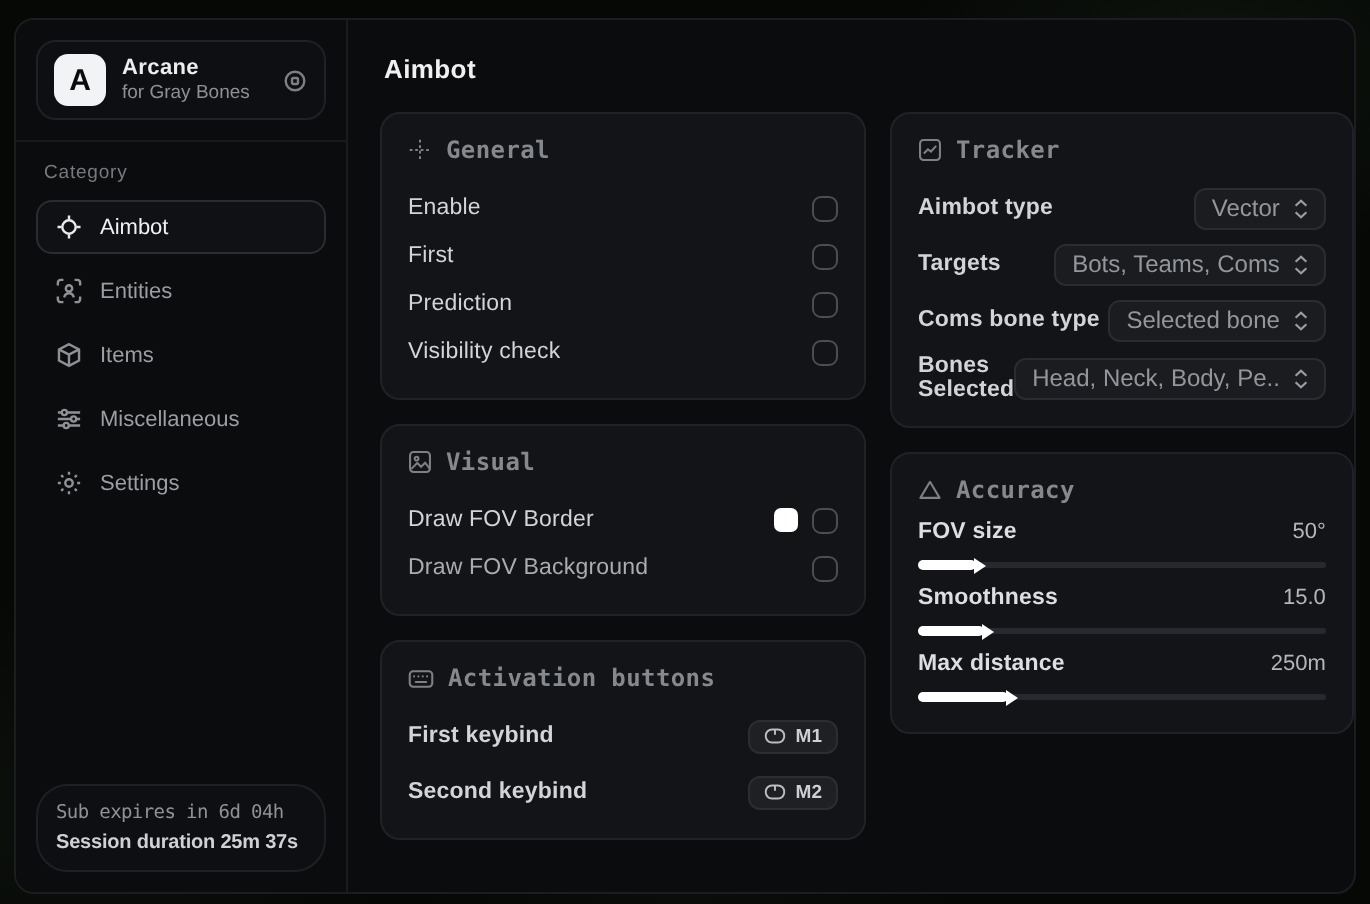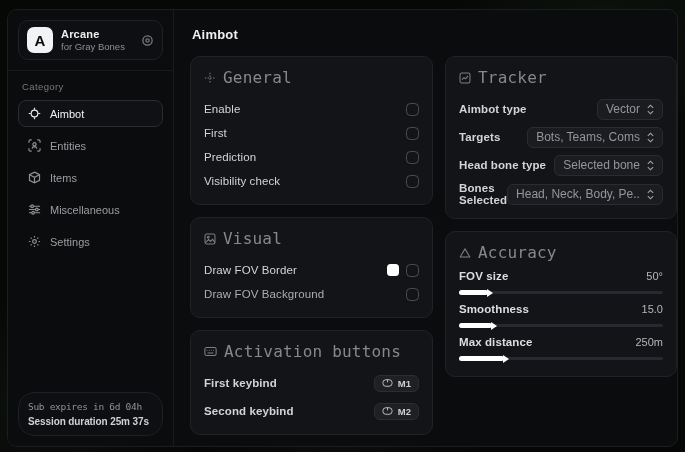--- a/index.html
+++ b/index.html
@@ -66,21 +66,21 @@
   .col-right { flex:1; display:flex; flex-direction:column; gap:12px; }
   .card {
     background:#131417; border:1px solid #202227; border-radius:10px;
     padding:11px 13px 12px 13px;
   }
   .card-head {
     display:flex; align-items:center; gap:7px; margin-bottom:11px;
     color:#85888d;
   }
   .card-head .ic { display:flex; color:#7d8085; }
-  .card-title { font-family:"DejaVu Sans Mono", monospace; font-size:16px; letter-spacing:.2px; }
+  .card-title { font-family:"DejaVu Sans Mono", monospace; font-size:12px; letter-spacing:.2px;font-weight:bold; }
   .row {
     display:flex; align-items:center; justify-content:space-between;
     min-height:22px; margin-top:2px;
   }
   .row-label { font-size:11.5px; color:#d2d4d7; letter-spacing:.1px; }
   .row-label.dim { color:#a9acb0; }
   .checkbox {
     width:13px; height:13px; border:1.5px solid #4a4d53; border-radius:4.5px;
     background:transparent; cursor:pointer; flex:0 0 13px;
   }
@@ -330,21 +330,21 @@
               <span class="pill-text">Bots, Teams, Coms</span>
               <span class="ic">
                 <svg width="9" height="11" viewBox="0 0 10 12" fill="none" stroke="currentColor" stroke-width="1.2">
                   <path d="M2 4.2 5 1.4l3 2.8M2 7.8l3 2.8 3-2.8"></path>
                 </svg>
               </span>
             </span>
           </div>
           <div class="gap6"></div>
           <div class="row">
-            <span class="row-label" style="font-weight:700;">Head bone type</span>
+            <span class="row-label" style="font-weight:700;">Coms bone type</span>
             <span class="pill">
               <span class="pill-text">Selected bone</span>
               <span class="ic">
                 <svg width="9" height="11" viewBox="0 0 10 12" fill="none" stroke="currentColor" stroke-width="1.2">
                   <path d="M2 4.2 5 1.4l3 2.8M2 7.8l3 2.8 3-2.8"></path>
                 </svg>
               </span>
             </span>
           </div>
           <div class="gap6"></div>

